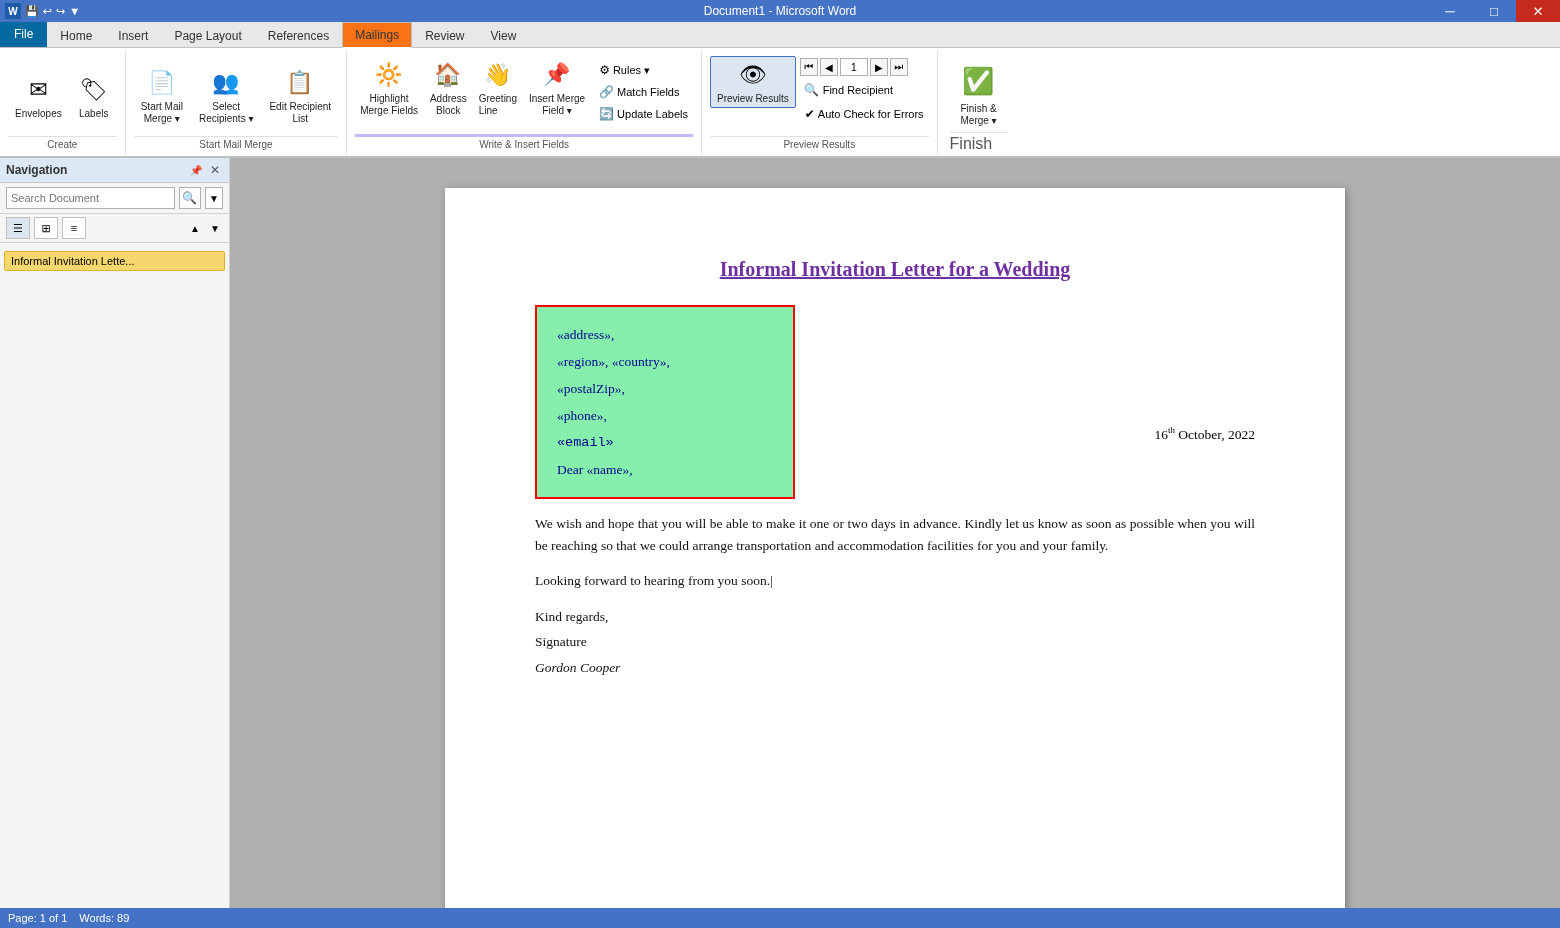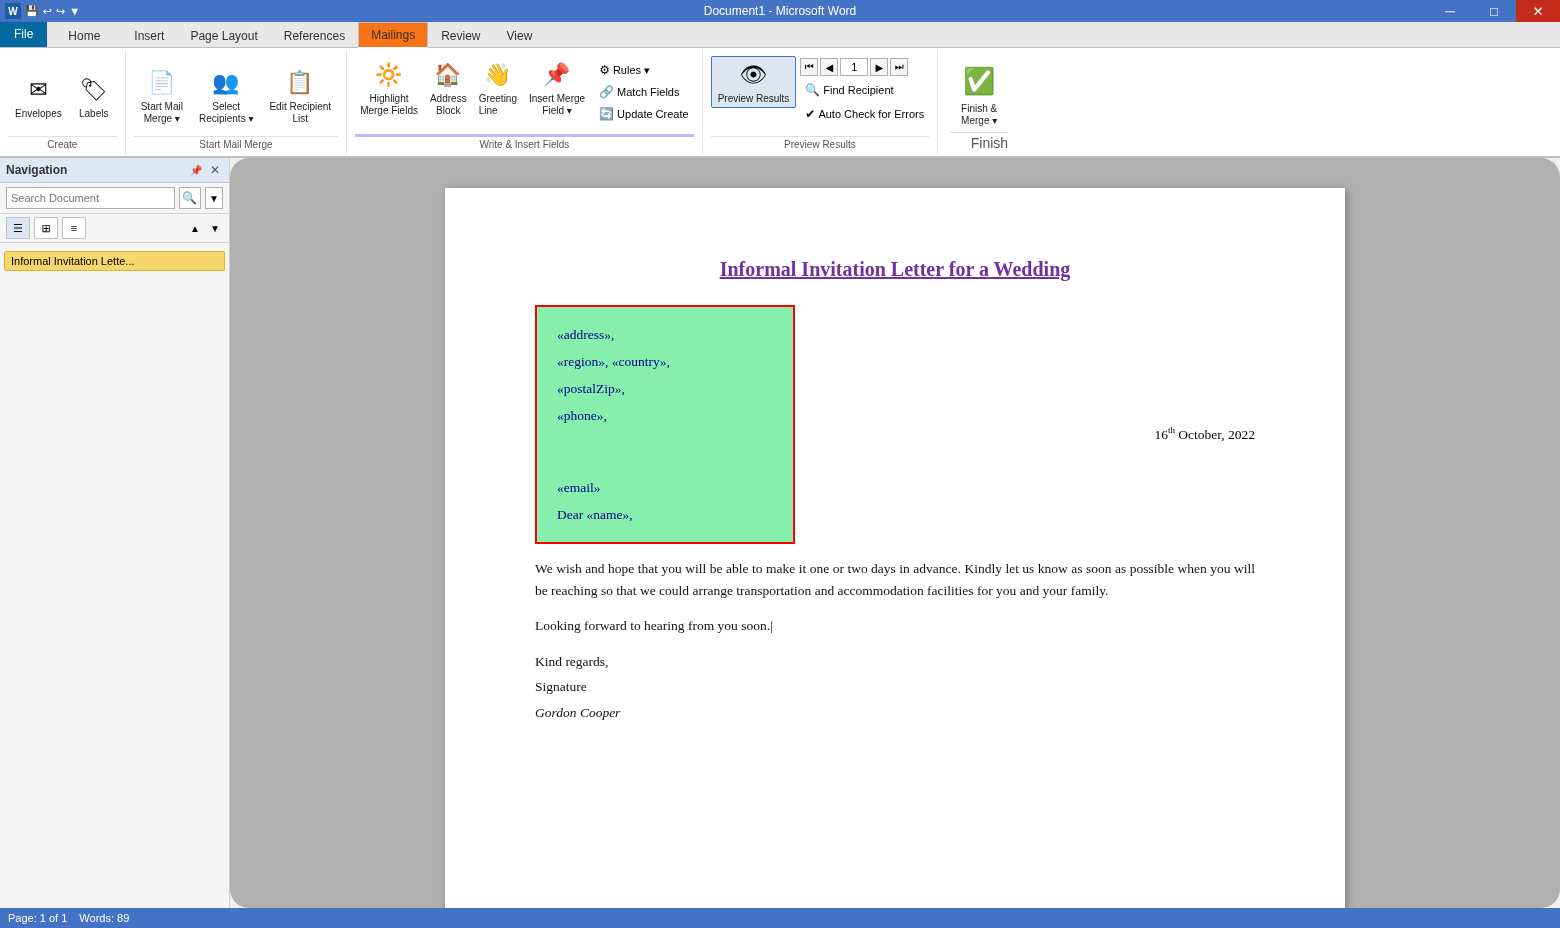--- a/index.html
+++ b/index.html
@@ -23,21 +23,21 @@
     <button style="width:44px;height:22px;border:none;background:transparent;color:white;cursor:pointer;">─</button>
     <button style="width:44px;height:22px;border:none;background:transparent;color:white;cursor:pointer;">□</button>
     <button style="width:44px;height:22px;border:none;background:#c42b1c;color:white;cursor:pointer;">✕</button>
   </div>
 </div>
 
 <div style="background:#e8e8e8; height:26px; display:flex; align-items:flex-end; border-bottom:1px solid #c0c0c0;">
   <button style="padding:4px 14px;font-size:12px;cursor:pointer;border:none;background:#0369a1;color:white;height:26px;">
     <span>File</span>
   </button>
-  <button style="padding:4px 20px;font-size:12px;cursor:pointer;border:1px solid transparent;border-bottom:none;background:transparent;color:#333;height:24px;">
+  <button style="padding:4px 12px;font-size:12px;cursor:pointer;border:1px solid transparent;border-bottom:none;background:transparent;color:#333;height:24px;">
     <span>Home</span>
   </button>
   <button style="padding:4px 12px;font-size:12px;cursor:pointer;border:1px solid transparent;border-bottom:none;background:transparent;color:#333;height:24px;">
     <span>Insert</span>
   </button>
   <button style="padding:4px 12px;font-size:12px;cursor:pointer;border:1px solid transparent;border-bottom:none;background:transparent;color:#333;height:24px;">
     <span>Page Layout</span>
   </button>
   <button style="padding:4px 12px;font-size:12px;cursor:pointer;border:1px solid transparent;border-bottom:none;background:transparent;color:#333;height:24px;">
     <span>References</span>
@@ -111,21 +111,21 @@
         <button style="display:flex;align-items:center;gap:3px;border:1px solid transparent;background:transparent;cursor:pointer;padding:2px 4px;border-radius:2px;font-size:11px;white-space:nowrap;">
           <span style="font-size:12px;">⚙</span>
           <span>Rules ▾</span>
         </button>
         <button style="display:flex;align-items:center;gap:3px;border:1px solid transparent;background:transparent;cursor:pointer;padding:2px 4px;border-radius:2px;font-size:11px;white-space:nowrap;">
           <span style="font-size:12px;">🔗</span>
           <span>Match Fields</span>
         </button>
         <button style="display:flex;align-items:center;gap:3px;border:1px solid transparent;background:transparent;cursor:pointer;padding:2px 4px;border-radius:2px;font-size:11px;white-space:nowrap;">
           <span style="font-size:12px;">🔄</span>
-          <span>Update Create</span>
+          <span>Update Labels</span>
         </button>
       </div>
     </div>
     <div style="font-size:10px;color:#555;padding:2px 0;border-top:3px solid #c4b5fd;width:100%;text-align:center;margin-top:auto;">Write &amp; Insert Fields</div>
   </div>
 
   <div style="display:flex;flex-direction:column;align-items:center;padding:2px 8px;border-right:1px solid #e0e0e0;">
     <div style="display:flex;gap:4px;flex:1;align-items:flex-start;padding-top:4px;">
       <button style="display:flex;flex-direction:column;align-items:center;padding:2px 6px;border:1px solid #4472c4;background:#dce6f1;cursor:pointer;min-width:50px;border-radius:2px;">
         <span style="font-size:22px;width:32px;height:32px;display:flex;align-items:center;justify-content:center;">👁</span>
@@ -152,21 +152,21 @@
     <div style="font-size:10px;color:#555;padding:2px 0;border-top:1px solid #e0e0e0;width:100%;text-align:center;margin-top:auto;">Preview Results</div>
   </div>
 
   <div style="display:flex;flex-direction:column;align-items:center;padding:2px 12px;min-width:fit-content;">
     <div style="display:flex;gap:2px;flex:1;align-items:center;padding-top:4px;">
       <button style="display:flex;flex-direction:column;align-items:center;padding:4px 8px;border:1px solid transparent;background:transparent;cursor:pointer;min-width:56px;border-radius:2px;">
         <span style="font-size:26px;width:40px;height:40px;display:flex;align-items:center;justify-content:center;">✅</span>
         <span style="font-size:10px;color:#222;margin-top:2px;text-align:center;line-height:1.2;">Finish &amp;<br>Merge ▾</span>
       </button>
     </div>
-    <div style="font-size:14px;color:#555;padding:2px 0;border-top:1px solid #e0e0e0;width:100%;text-align:right;margin-top:auto;">Finish</div>
+    <div style="font-size:16px;color:#555;padding:2px 0;border-top:1px solid #e0e0e0;width:100%;text-align:left;margin-top:auto;">Finish</div>
   </div>
 </div>
 
 <div style="position:absolute;left:0;top:158px;width:230px;height:calc(928px - 178px);background:#f5f5f5;border-right:1px solid #d0d0d0;display:flex;flex-direction:column;">
   <div style="display:flex;align-items:center;justify-content:space-between;padding:4px 6px;background:#dde8f5;border-bottom:1px solid #c8c8c8;">
     <span style="font-size:12px;font-weight:600;color:#333;">Navigation</span>
     <div style="display:flex;gap:2px;">
       <button style="width:16px;height:16px;background:transparent;border:none;cursor:pointer;font-size:10px;color:#555;">📌</button>
       <button style="width:16px;height:16px;background:transparent;border:none;cursor:pointer;font-size:12px;color:#555;">✕</button>
     </div>
@@ -183,32 +183,32 @@
     <button style="width:16px;height:16px;border:none;background:transparent;cursor:pointer;font-size:10px;margin-left:auto;">▲</button>
     <button style="width:16px;height:16px;border:none;background:transparent;cursor:pointer;font-size:10px;">▼</button>
   </div>
   <div style="padding:4px;">
     <div style="margin:4px 0;padding:3px 6px;background:#f5d76e;border:1px solid #e0b030;font-size:11px;cursor:pointer;border-radius:2px;white-space:nowrap;overflow:hidden;text-overflow:ellipsis;">
       <span>Informal Invitation Lette...</span>
     </div>
   </div>
 </div>
 
-<div style="position:absolute;left:230px;top:158px;right:0;bottom:20px;background:#b0b0b0;overflow:auto;display:flex;justify-content:center;padding:30px 32px;border-radius:19px;">
+<div style="position:absolute;left:230px;top:158px;right:0;bottom:20px;background:#b0b0b0;overflow:auto;display:flex;justify-content:center;padding:30px 32px;">
   <div style="background:white;width:900px;min-height:1100px;padding:70px 90px 80px 90px;box-shadow:2px 2px 8px rgba(0,0,0,0.3);position:relative;">
 
     <h1 style="text-align:center;font-size:20px;font-weight:bold;color:#7030a0;text-decoration:underline;margin-bottom:24px;font-family:'Times New Roman',serif;font-style:normal;">Informal Invitation Letter for a Wedding</h1>
 
     <div style="display:flex;justify-content:space-between;align-items:flex-start;">
       <div style="border:2px solid red;padding:14px 20px 14px 20px;display:inline-block;min-width:260px;background:#86efac;">
         <span style="font-family:'Times New Roman',serif;font-size:13.5px;color:#00008b;line-height:2;display:block;">«address»,</span>
         <span style="font-family:'Times New Roman',serif;font-size:13.5px;color:#00008b;line-height:2;display:block;">«region», «country»,</span>
         <span style="font-family:'Times New Roman',serif;font-size:13.5px;color:#00008b;line-height:2;display:block;">«postalZip»,</span>
         <span style="font-family:'Times New Roman',serif;font-size:13.5px;color:#00008b;line-height:2;display:block;">«phone»,</span>
-        <span style="font-family:Liberation Serif, serif;font-size:13.5px;color:#00008b;line-height:2;display:block;margin-top:45px;">«email»</span>
+        <span style="font-family:Liberation Mono, monospace;font-size:13.5px;color:#00008b;line-height:2;display:block;">«email»</span>
         <span style="font-family:'Times New Roman',serif;font-size:13.5px;color:#00008b;line-height:2;display:block;">Dear «name»,</span>
       </div>
       <div style="font-family:'Times New Roman',serif;font-size:13.5px;margin-top:120px;">
         16<sup style="font-size:9px;">th</sup> October, 2022
       </div>
     </div>
 
     <div style="font-family:'Times New Roman',serif;font-size:13.5px;line-height:1.6;color:#111;margin-top:14px;">
       <p style="margin-bottom:14px;text-align:justify;">
         We wish and hope that you will be able to make it one or two days in advance. Kindly let us know as soon as possible when you will be reaching so that we could arrange transportation and accommodation facilities for you and your family.

